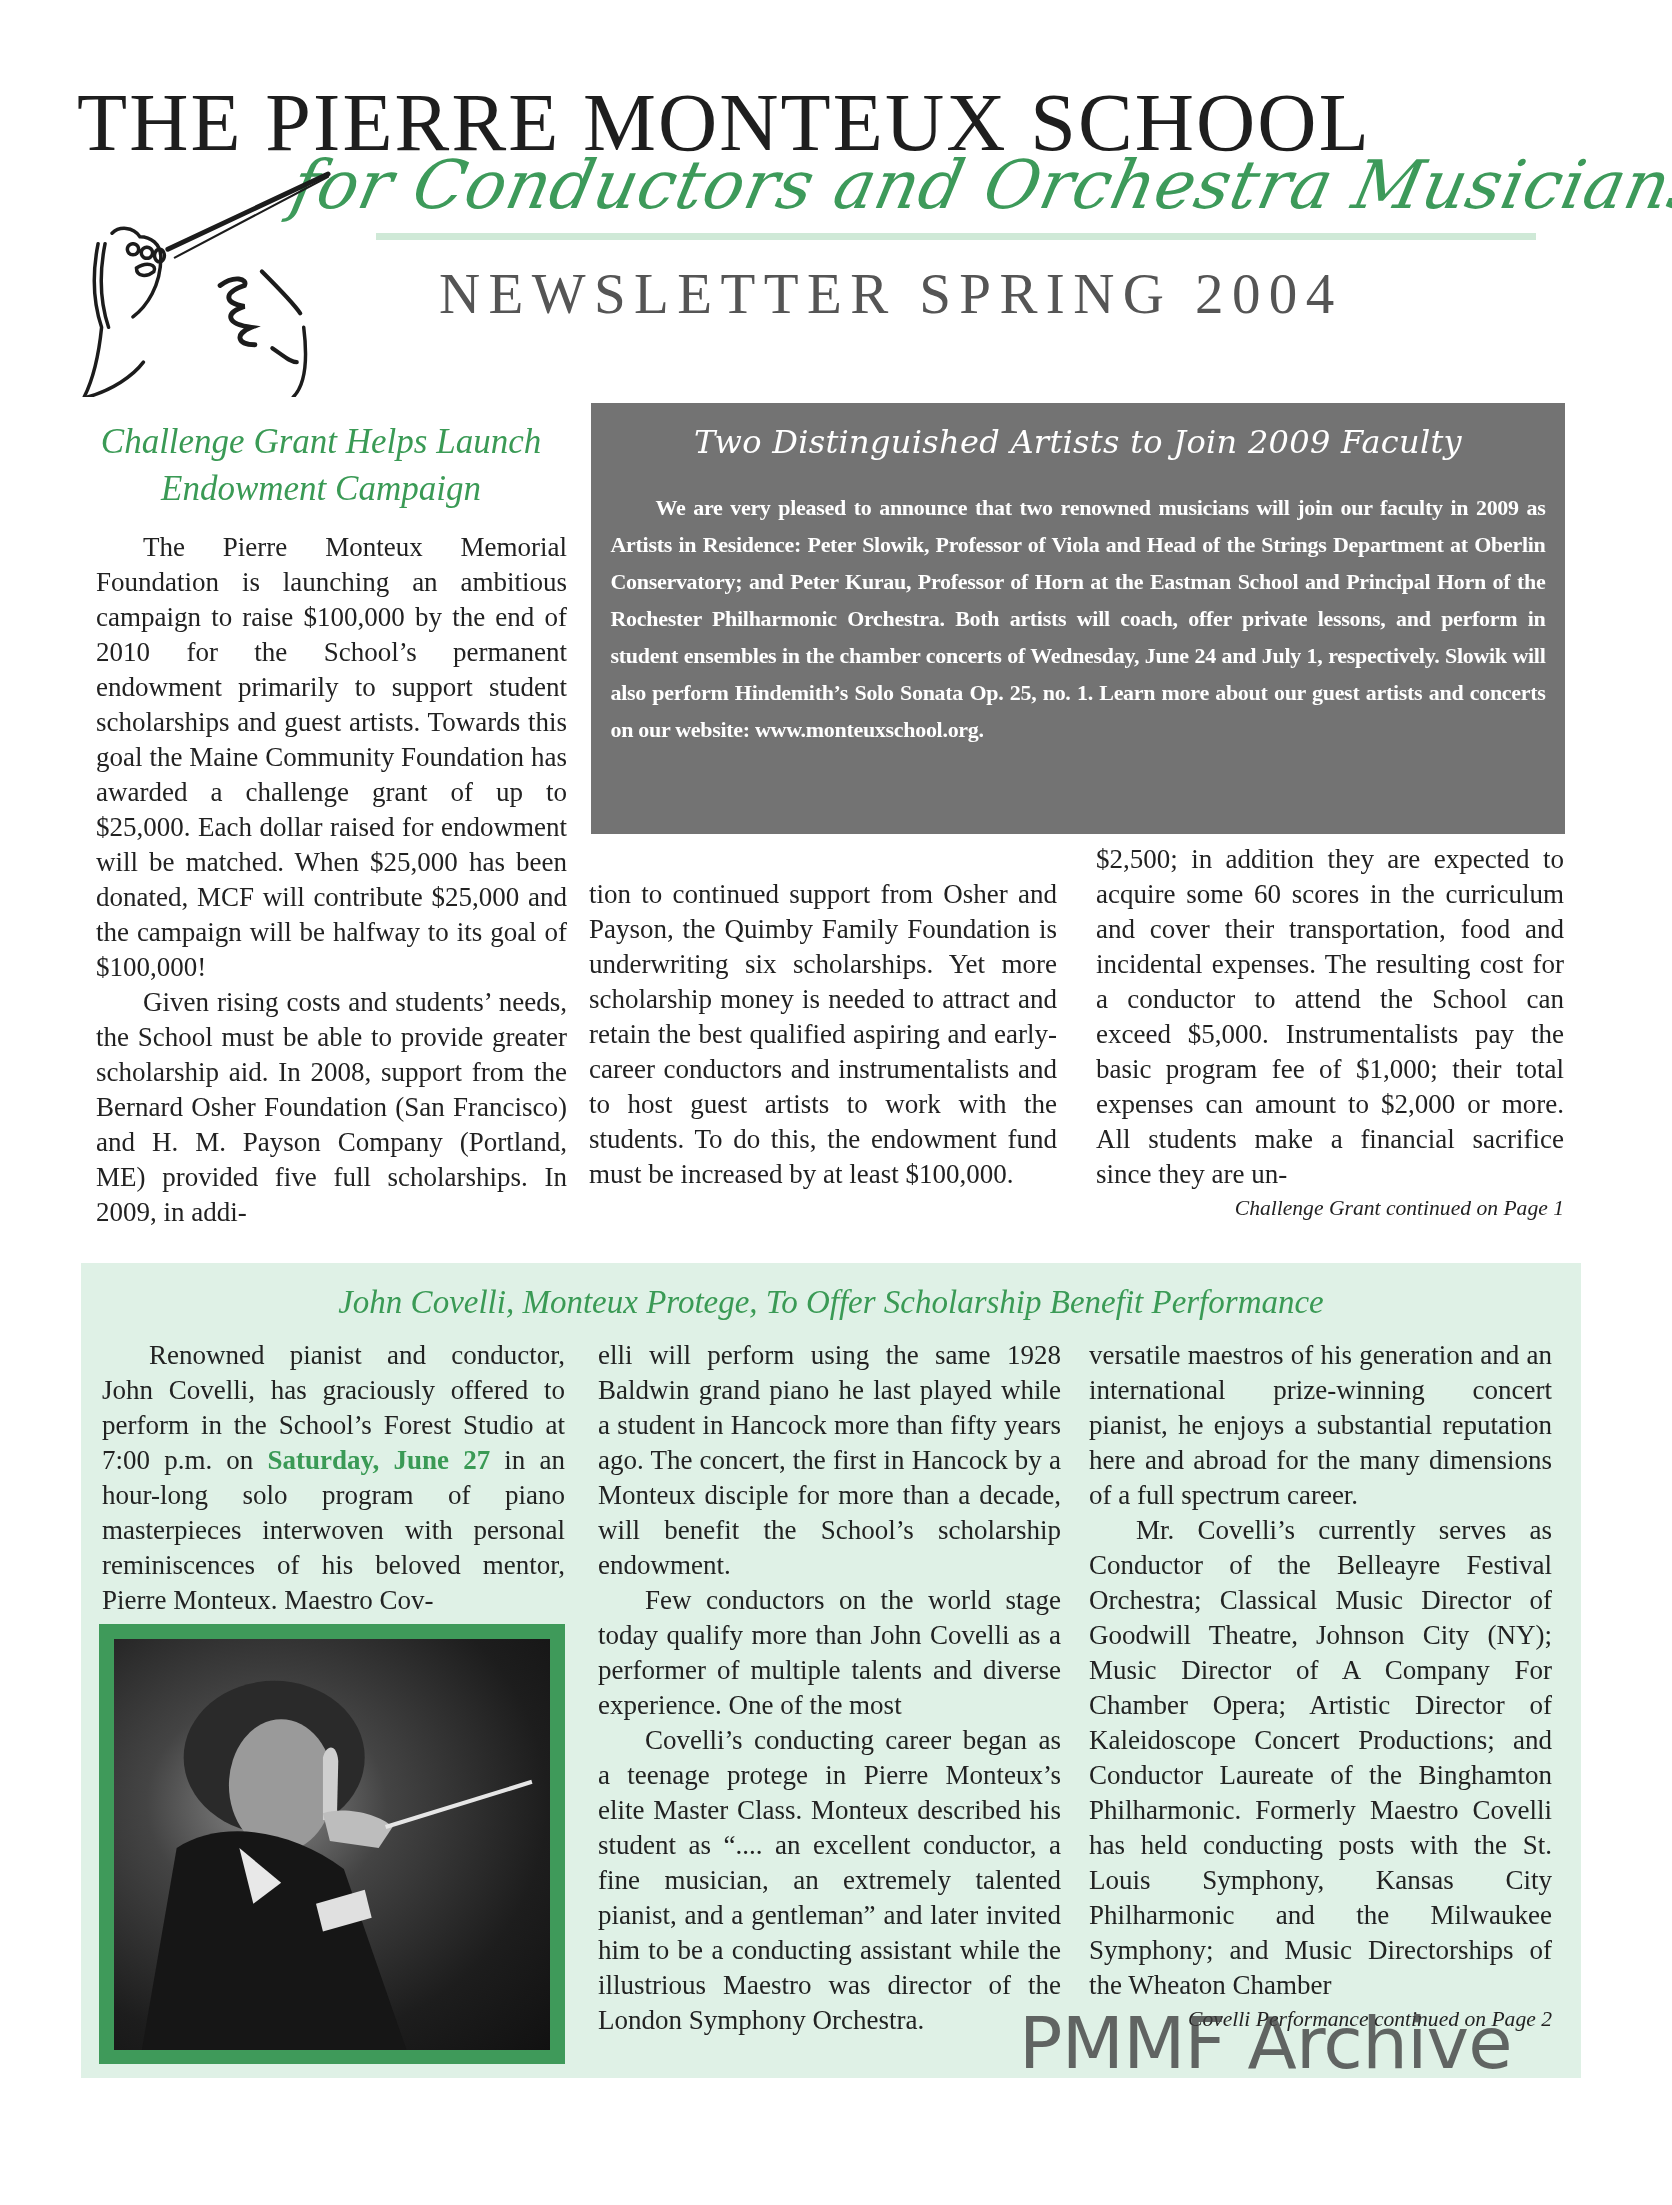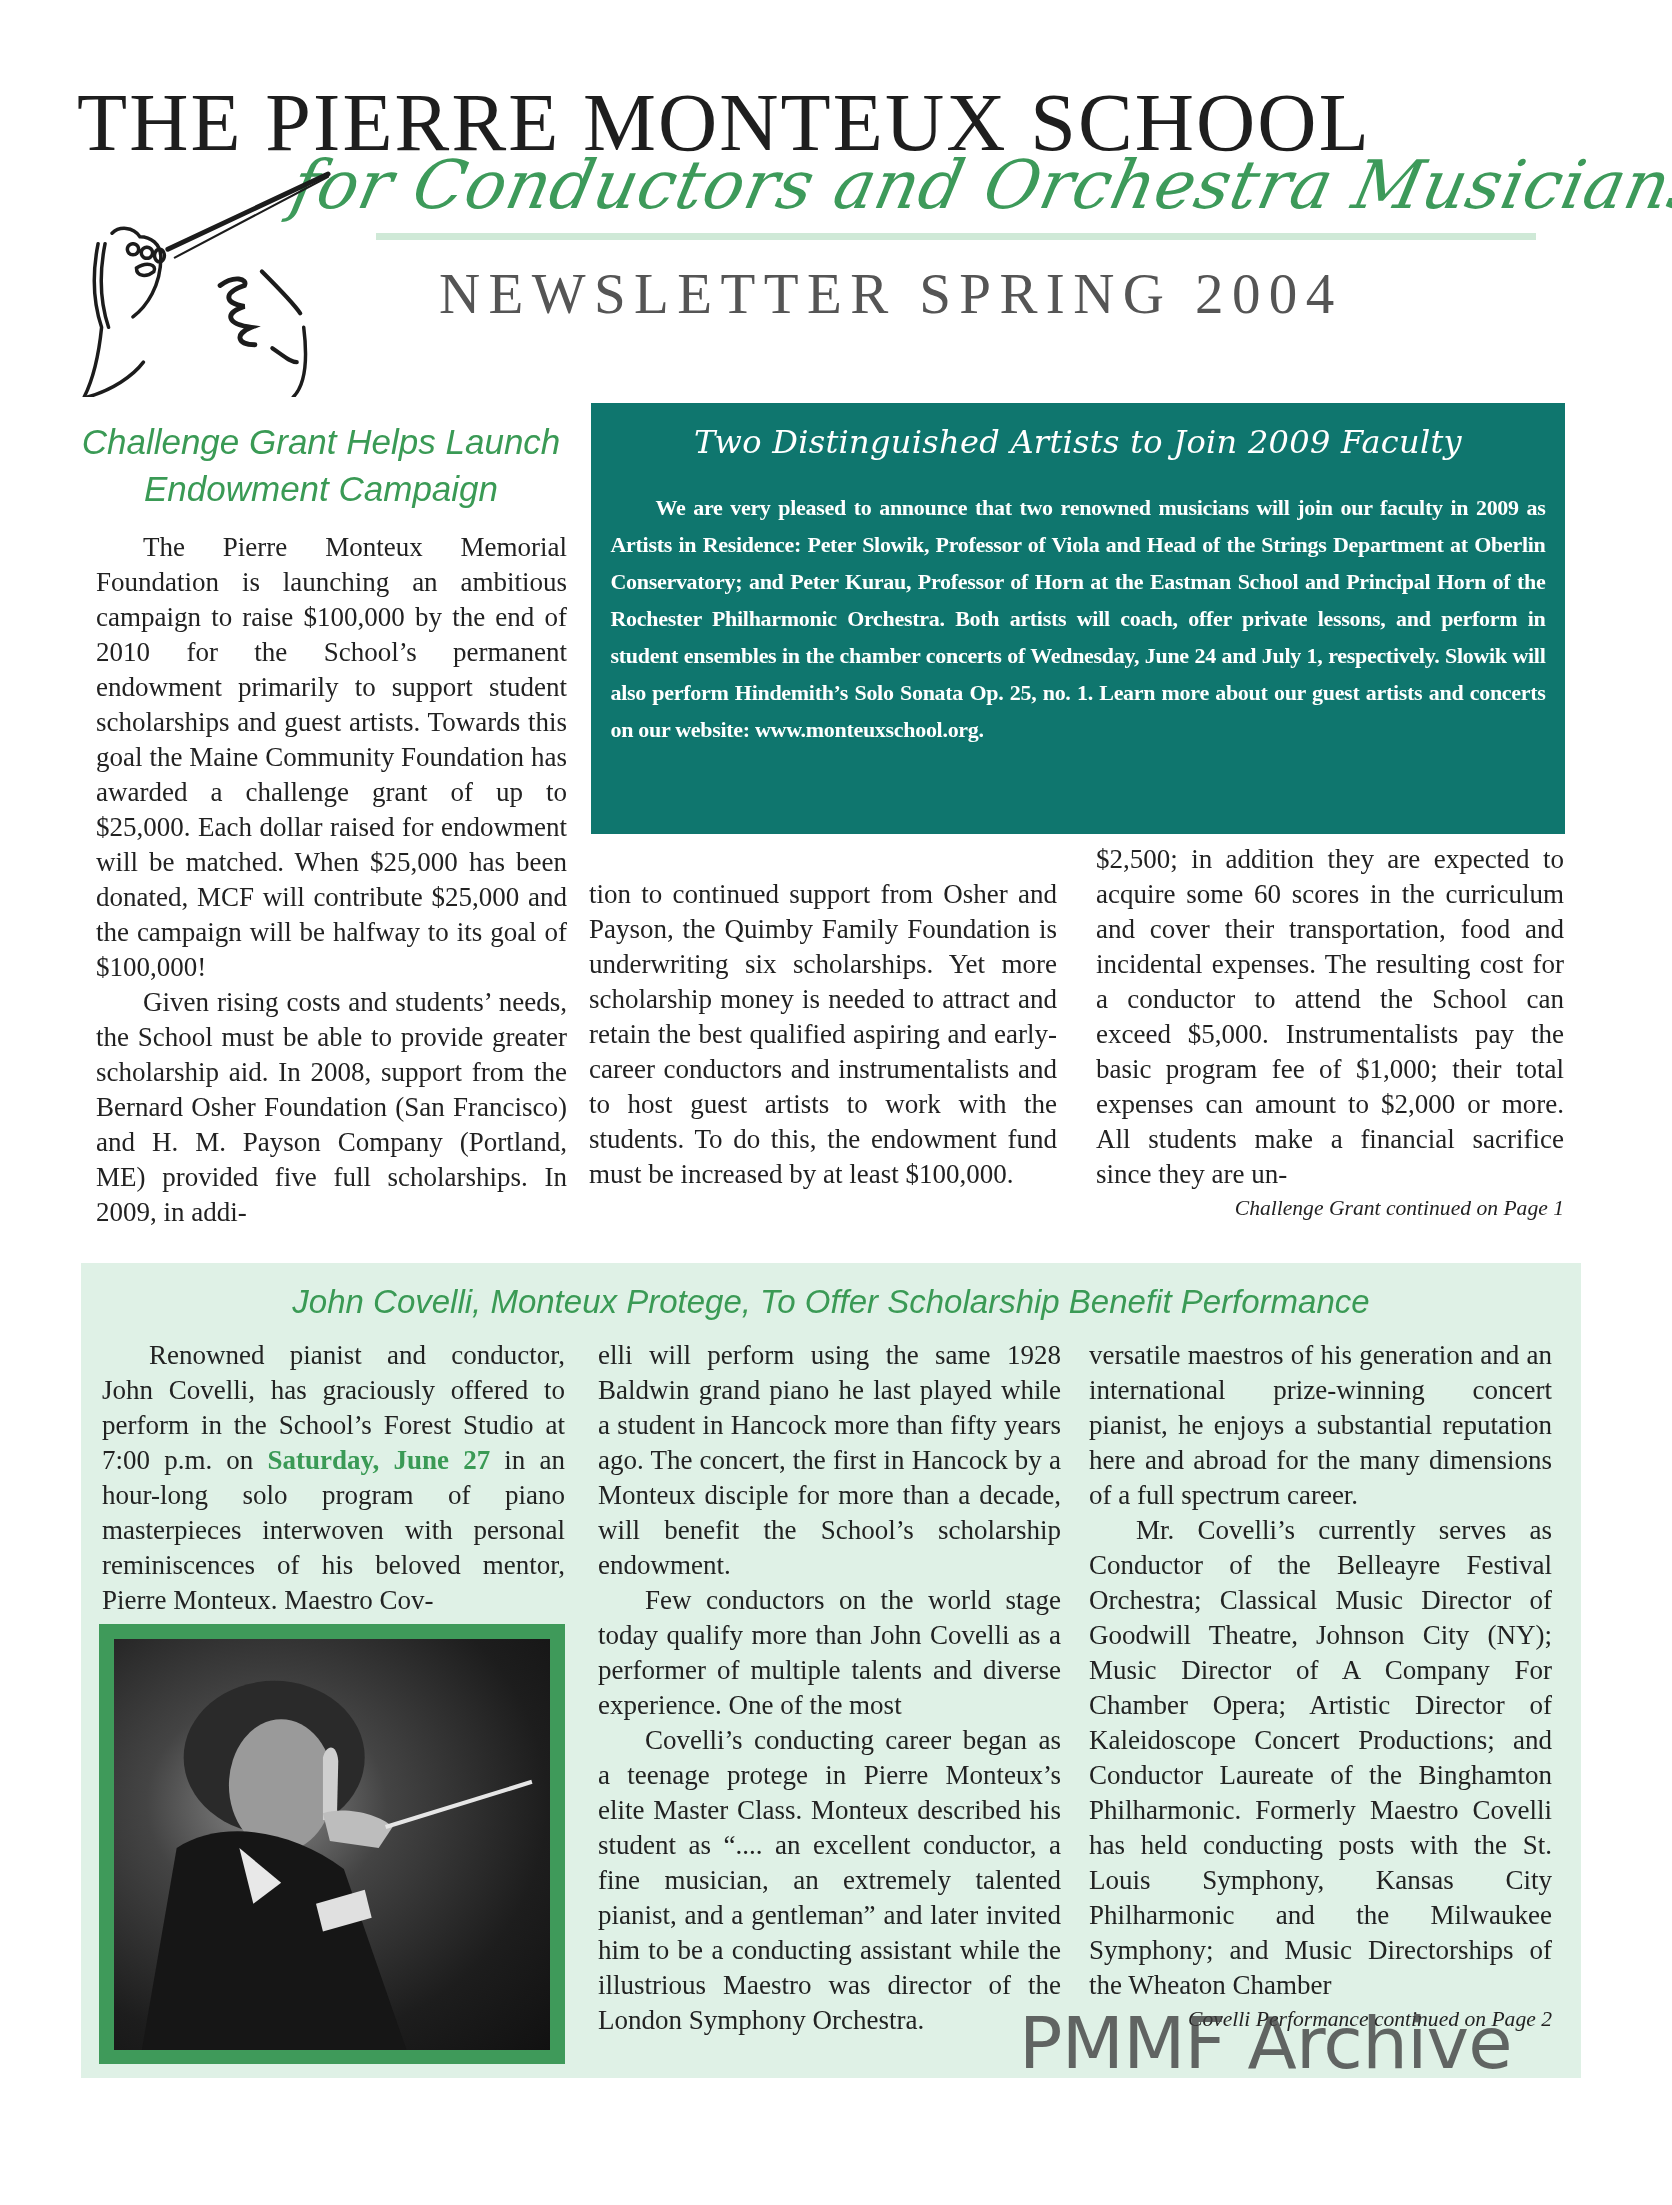--- a/index.html
+++ b/index.html
@@ -10,29 +10,29 @@
   #mast-title { left:77px; top:82px; font-size:82px; letter-spacing:2.1px; color:#1e1e1e; white-space:nowrap; line-height:1; font-family:"Liberation Serif", serif; }
   #mast-sub { left:293px; top:152px; font-size:67px; color:#3d9a5a; font-style:italic; white-space:nowrap; line-height:1; font-family:"DejaVu Serif", serif; letter-spacing:0.7px; transform:skewX(-12deg); }
   #mast-rule { left:376px; top:233px; width:1160px; height:7px; background:#cfe9d7; }
   #mast-issue { left:439px; top:265px; font-size:57px; letter-spacing:8.4px; color:#555; white-space:nowrap; line-height:1; font-family:"Liberation Serif", serif; }
   #logo { left:70px; top:167px; width:335px; height:230px; }
 
   
   .col { font-size:27px; line-height:35px; text-align:justify; hyphens:manual; }
   .col p { margin:0; text-indent:47px; }
   .col p.noindent { text-indent:0; }
-  .green-head { color:#3a9a55; font-style:italic; text-align:center; font-family:Liberation Sans, sans-serif; }
+  .green-head { color:#3a9a55; font-style:italic; text-align:center; font-family:Liberation Serif, serif; }
 
   #grant-head { left:77px; top:418px; width:488px; font-size:35px; line-height:47px; }
   #grant-c1 { left:96px; top:530px; width:471px; }
   #grant-c2 { left:589px; top:842px; width:468px;margin-top:35px; }
   #grant-c3 { left:1096px; top:842px; width:468px; }
   #grant-cont { font-style:italic; text-align:right; font-size:21.6px; line-height:32px; }
 
-  #faculty-box { left:591px; top:403px; width:974px; height:431px; background:#0f766e; color:#fff; box-sizing:border-box; padding:19.5px 19.5px 0 19.5px; }
+  #faculty-box { left:591px; top:403px; width:974px; height:431px; background:#737373; color:#fff; box-sizing:border-box; padding:19.5px 19.5px 0 19.5px; }
   #faculty-head { font-size:32px; text-align:center; font-style:italic; font-family:"DejaVu Serif", serif; margin-bottom:28px; letter-spacing:0.3px; }
   #faculty-body { font-size:22px; line-height:37px; text-align:justify; font-weight:bold; letter-spacing:-0.3px; }
   #faculty-body .indent { display:inline-block; width:45px; }
 
   #covelli-box { left:81px; top:1263px; width:1500px; height:815px; background:#dff1e6; }
   #covelli-head { left:81px; top:1281px; width:1500px; font-size:33px; line-height:42px; }
   #cov-c1 { left:102px; top:1338px; width:463px; }
   #cov-c2 { left:598px; top:1338px; width:463px; }
   #cov-c3 { left:1089px; top:1338px; width:463px; }
   .date-green { color:#3a9a55; font-weight:bold; }

